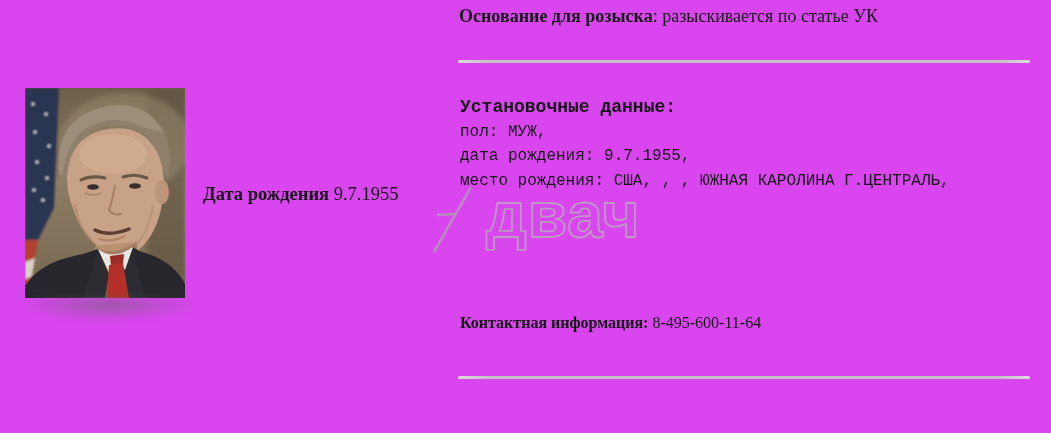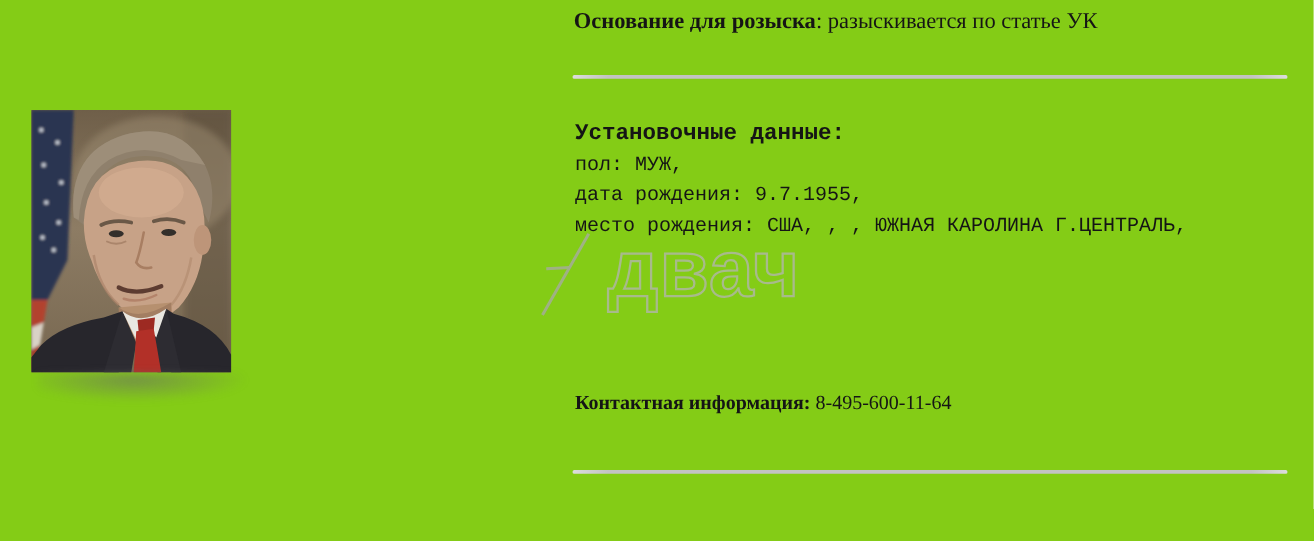--- a/index.html
+++ b/index.html
@@ -1,18 +1,18 @@
 <!DOCTYPE html>
 <html><head>
 <meta charset="utf-8">
 <style>
   * { margin:0; padding:0; box-sizing:border-box; }
   html,body { background:#ffffff; }
   .canvas {
-    position:relative; width:1051px; height:433px; background:#84cc16;
+    position:relative; width:1051px; height:433px; background:#d946ef;
     font-family:"Liberation Serif", serif; color:#151515; overflow:hidden;
   }
   .bold { font-weight:bold; }
   .line-text { white-space:nowrap; }
 
   .reason { position:absolute; left:459px; top:6px; font-size:18px; }
   .divider {
     position:absolute; left:458px; width:572px; height:3px;
     background:linear-gradient(90deg,#dcdcdc,#c3c3c3 5%,#c3c3c3 95%,#dcdcdc);
     border-radius:2px; filter:blur(0.4px);
@@ -112,20 +112,24 @@
       <path d="M160,210 L160,196 Q148,172 114,163 L108,159 L112,210 Z" fill="#27262c"></path>
       <path d="M58,210 L73,161 L84,186 L80,210 Z" fill="#2d2c32"></path>
       <path d="M120,210 L108,159 L95,184 L101,210 Z" fill="#2d2c32"></path>
       <path d="M73,161 L84,184 L92,172 L100,182 L108,159 Q88,173 73,161 Z" fill="#e9e7e1"></path>
       <path d="M85,168 L99,166 L98,176 L86,178 Z" fill="#9d2a22"></path>
       <path d="M84,177 L98,175 L104,210 L82,210 Z" fill="#b23028"></path>
     </svg>
   </div>
   <div class="photo-shadow"></div>
 
+  <div class="caption line-text">
+    <span class="bold">Дата рождения</span>
+    <span>9.7.1955</span>
+  </div>
 
   <div class="identity">
     <div class="identity-heading">Установочные данные:</div>
     <div class="id-line">
       <span>пол:</span>
       <span>МУЖ,</span>
     </div>
     <div class="id-line">
       <span>дата рождения:</span>
       <span>9.7.1955,</span>

